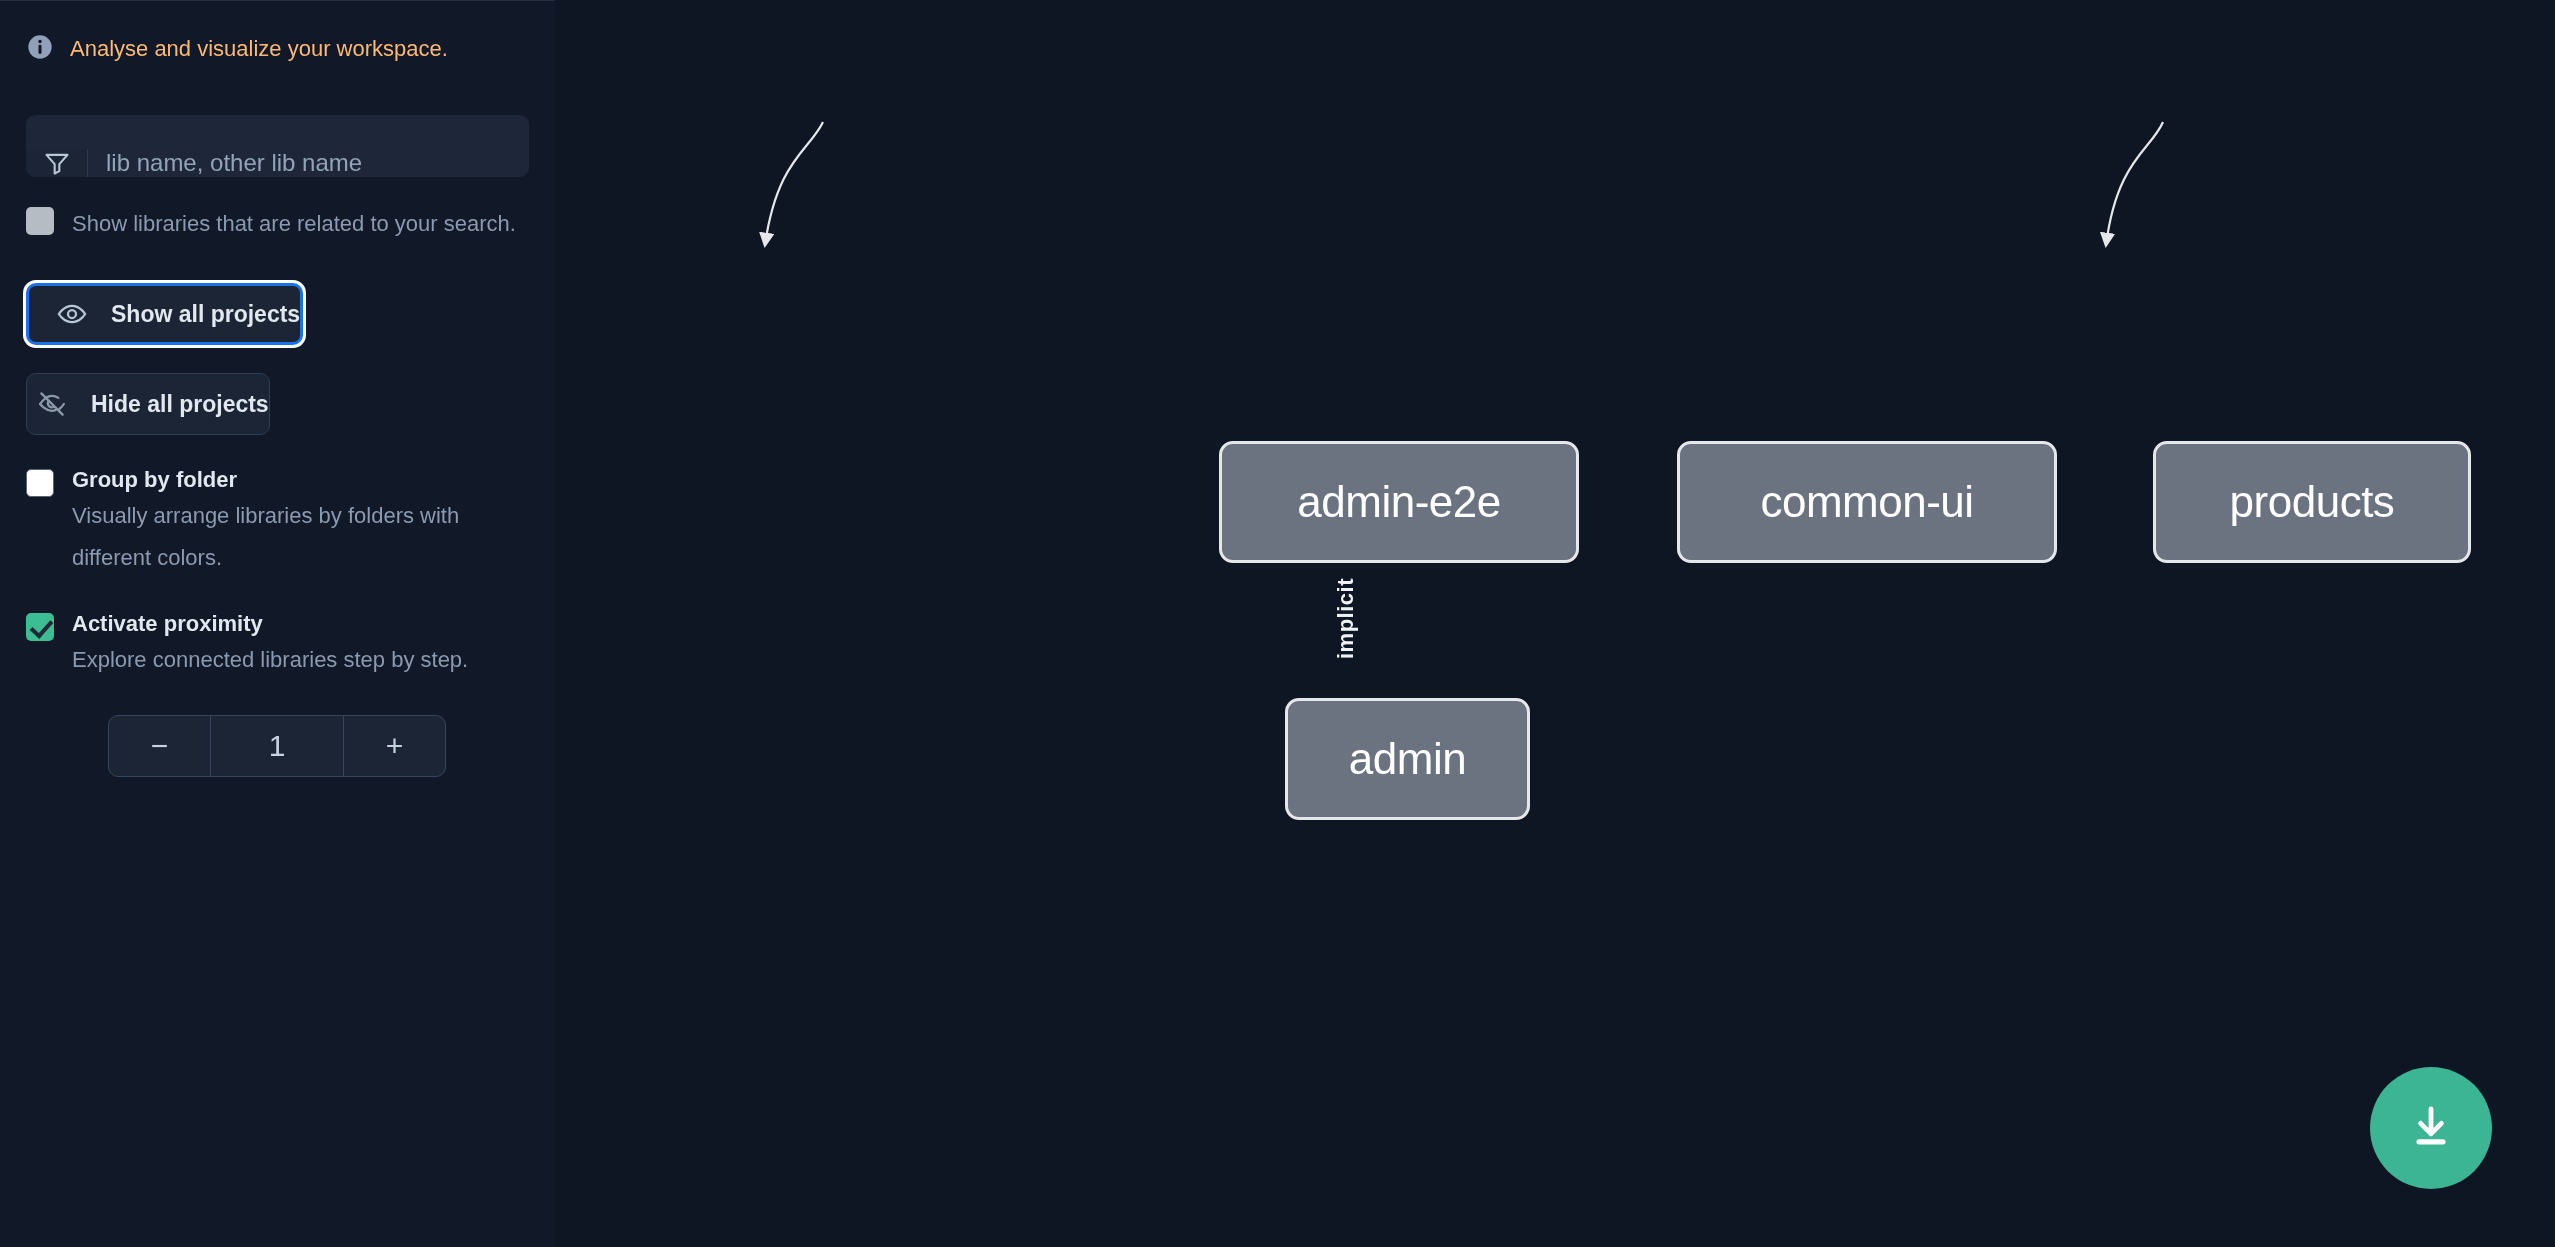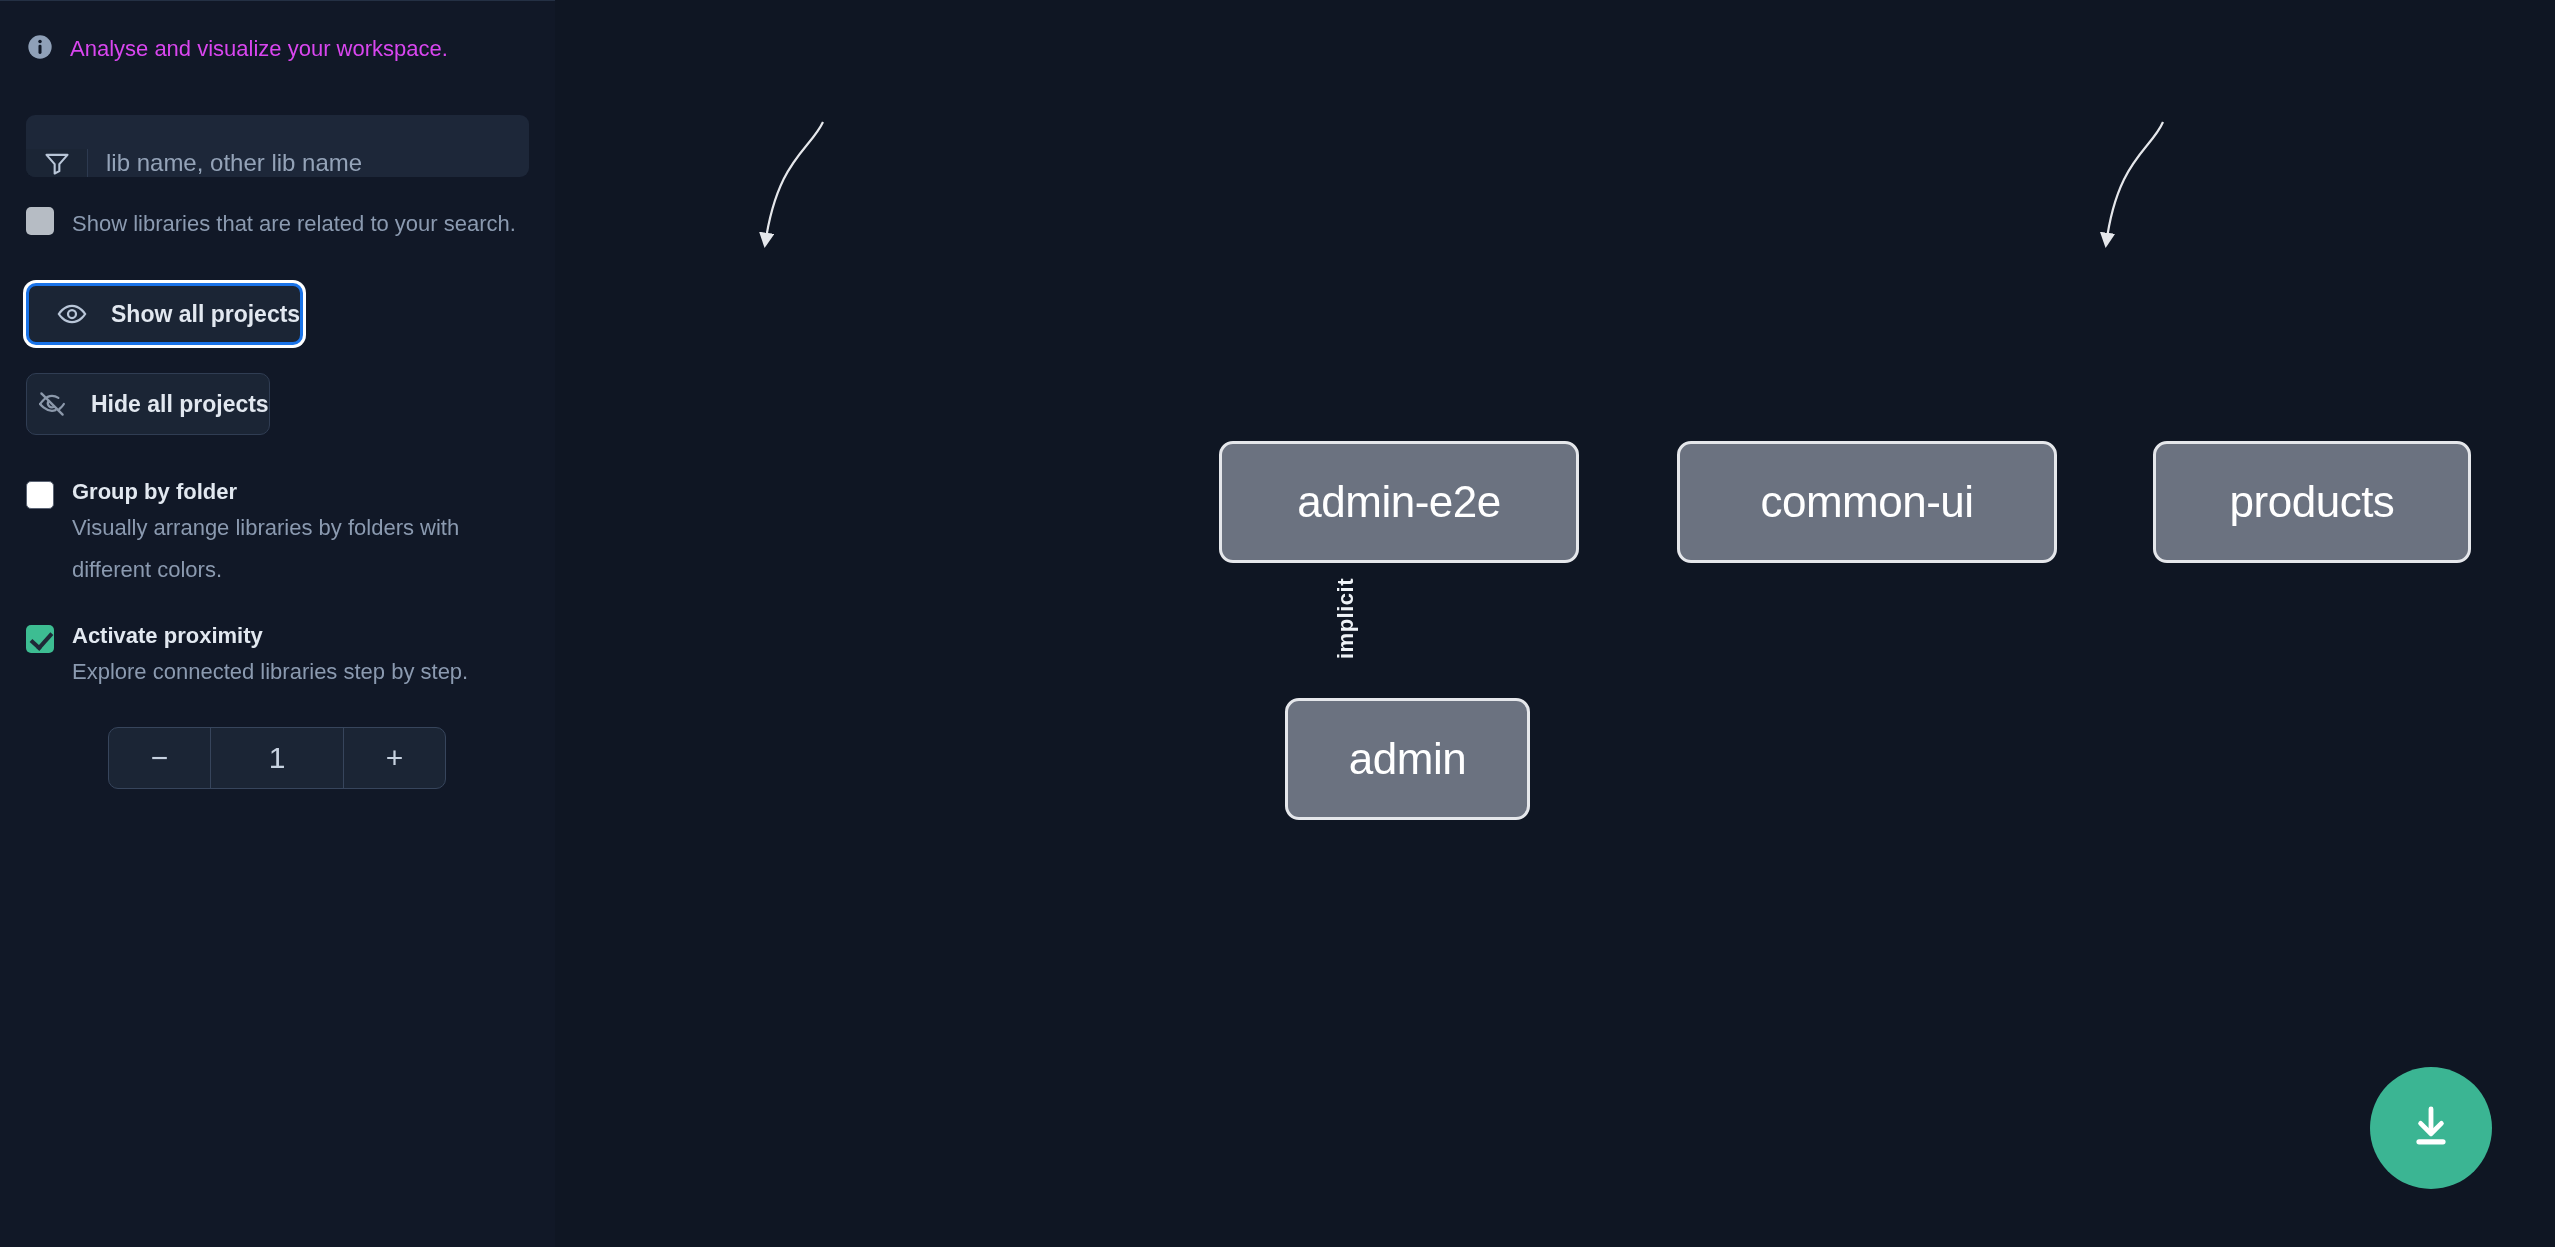--- a/index.html
+++ b/index.html
@@ -48,21 +48,21 @@
     height: 1px; width: 555px;
     background: #243044;
   }
 
   .info-row {
     display: flex; align-items: center;
     gap: 16px;
     padding: 32px 26px 30px 26px;
   }
   .info-text {
-    color: #d946ef;
+    color: #fdba74;
     font-size: 22px;
   }
 
   .search-wrap {
     margin: 20px 26px 0 26px;
     height: 62px;
     display: flex; align-items: flex-end;
     background: #1d2739;
     border-radius: 9px;
     overflow: hidden;
@@ -108,21 +108,21 @@
   .cb-label {
     color: #e2e8f0; font-size: 22px; font-weight: 700;
     line-height: 30px;
   }
   .cb-desc {
     color: #8b9ab0; font-size: 22px; line-height: 42px;
     max-width: 470px;
   }
 
   .btn {
-    margin: 12px 26px;
+    margin: 0 26px;
     height: 62px;
     display: flex; align-items: center;
     gap: 22px;
     padding-left: 26px;
     border-radius: 10px;
     background: #1b2535;
     border: 1px solid #303d53;
     color: #e2e8f0;
     font-size: 23px; font-weight: 700;
     cursor: pointer;

